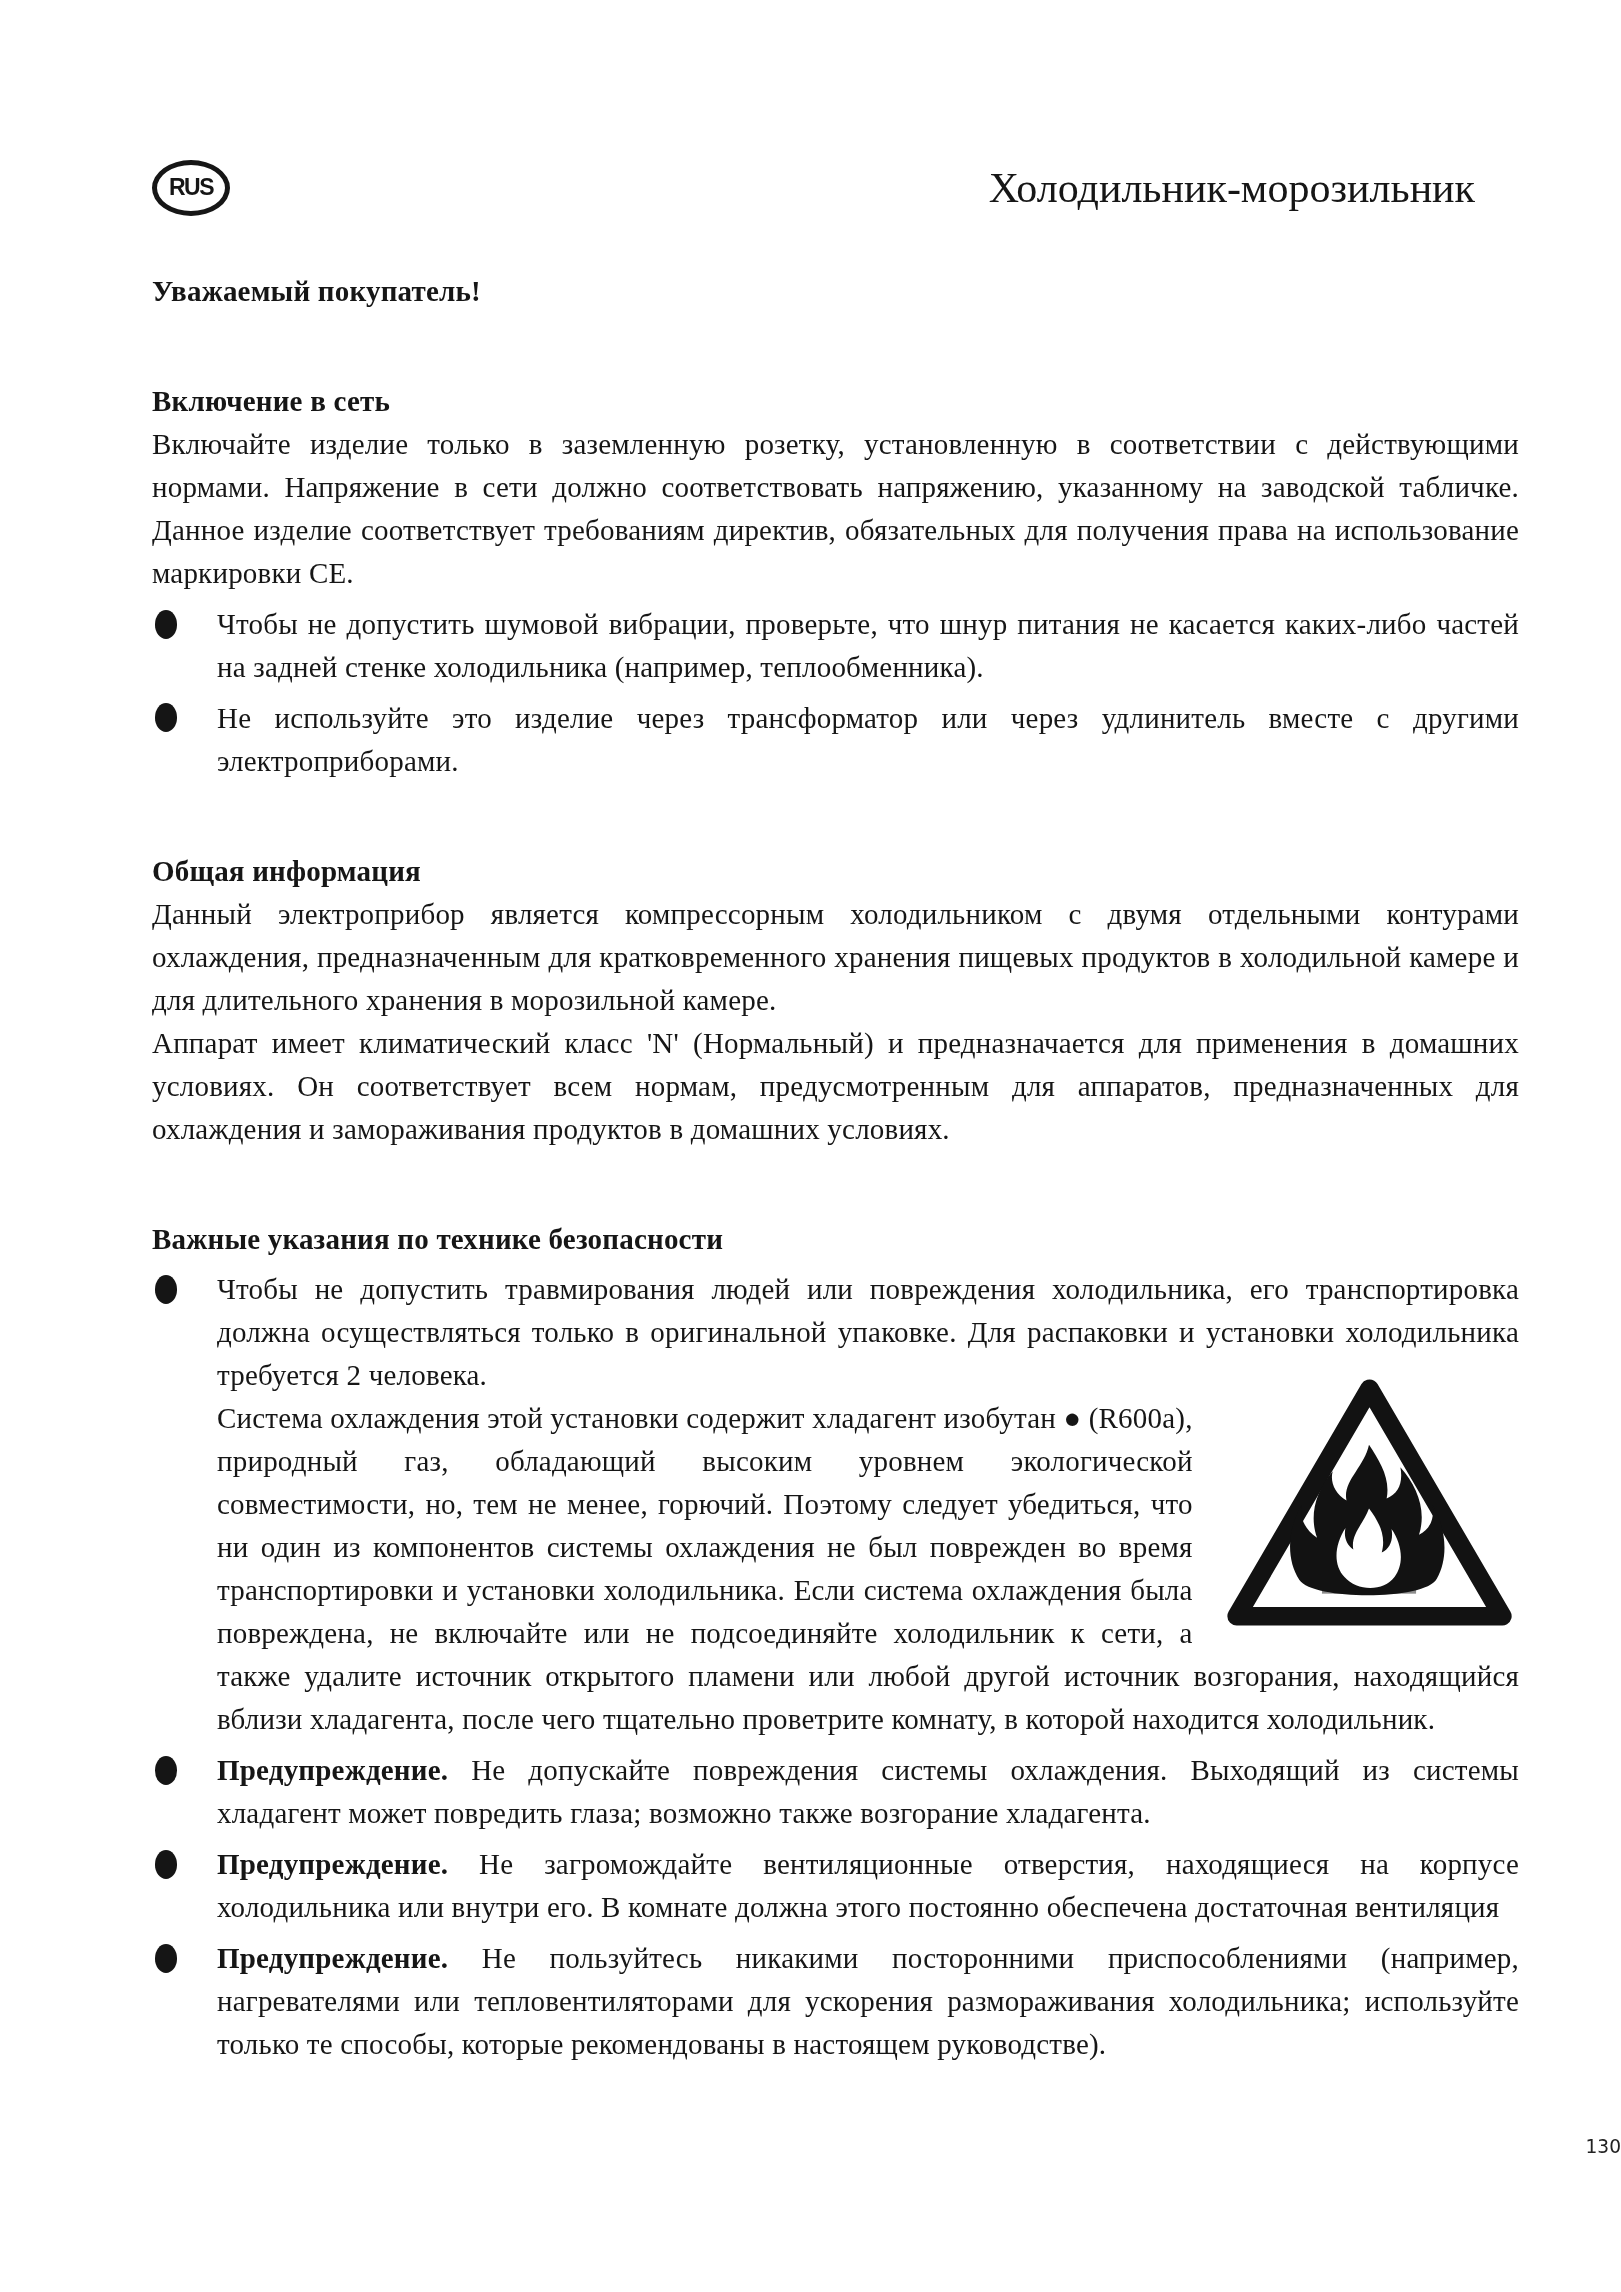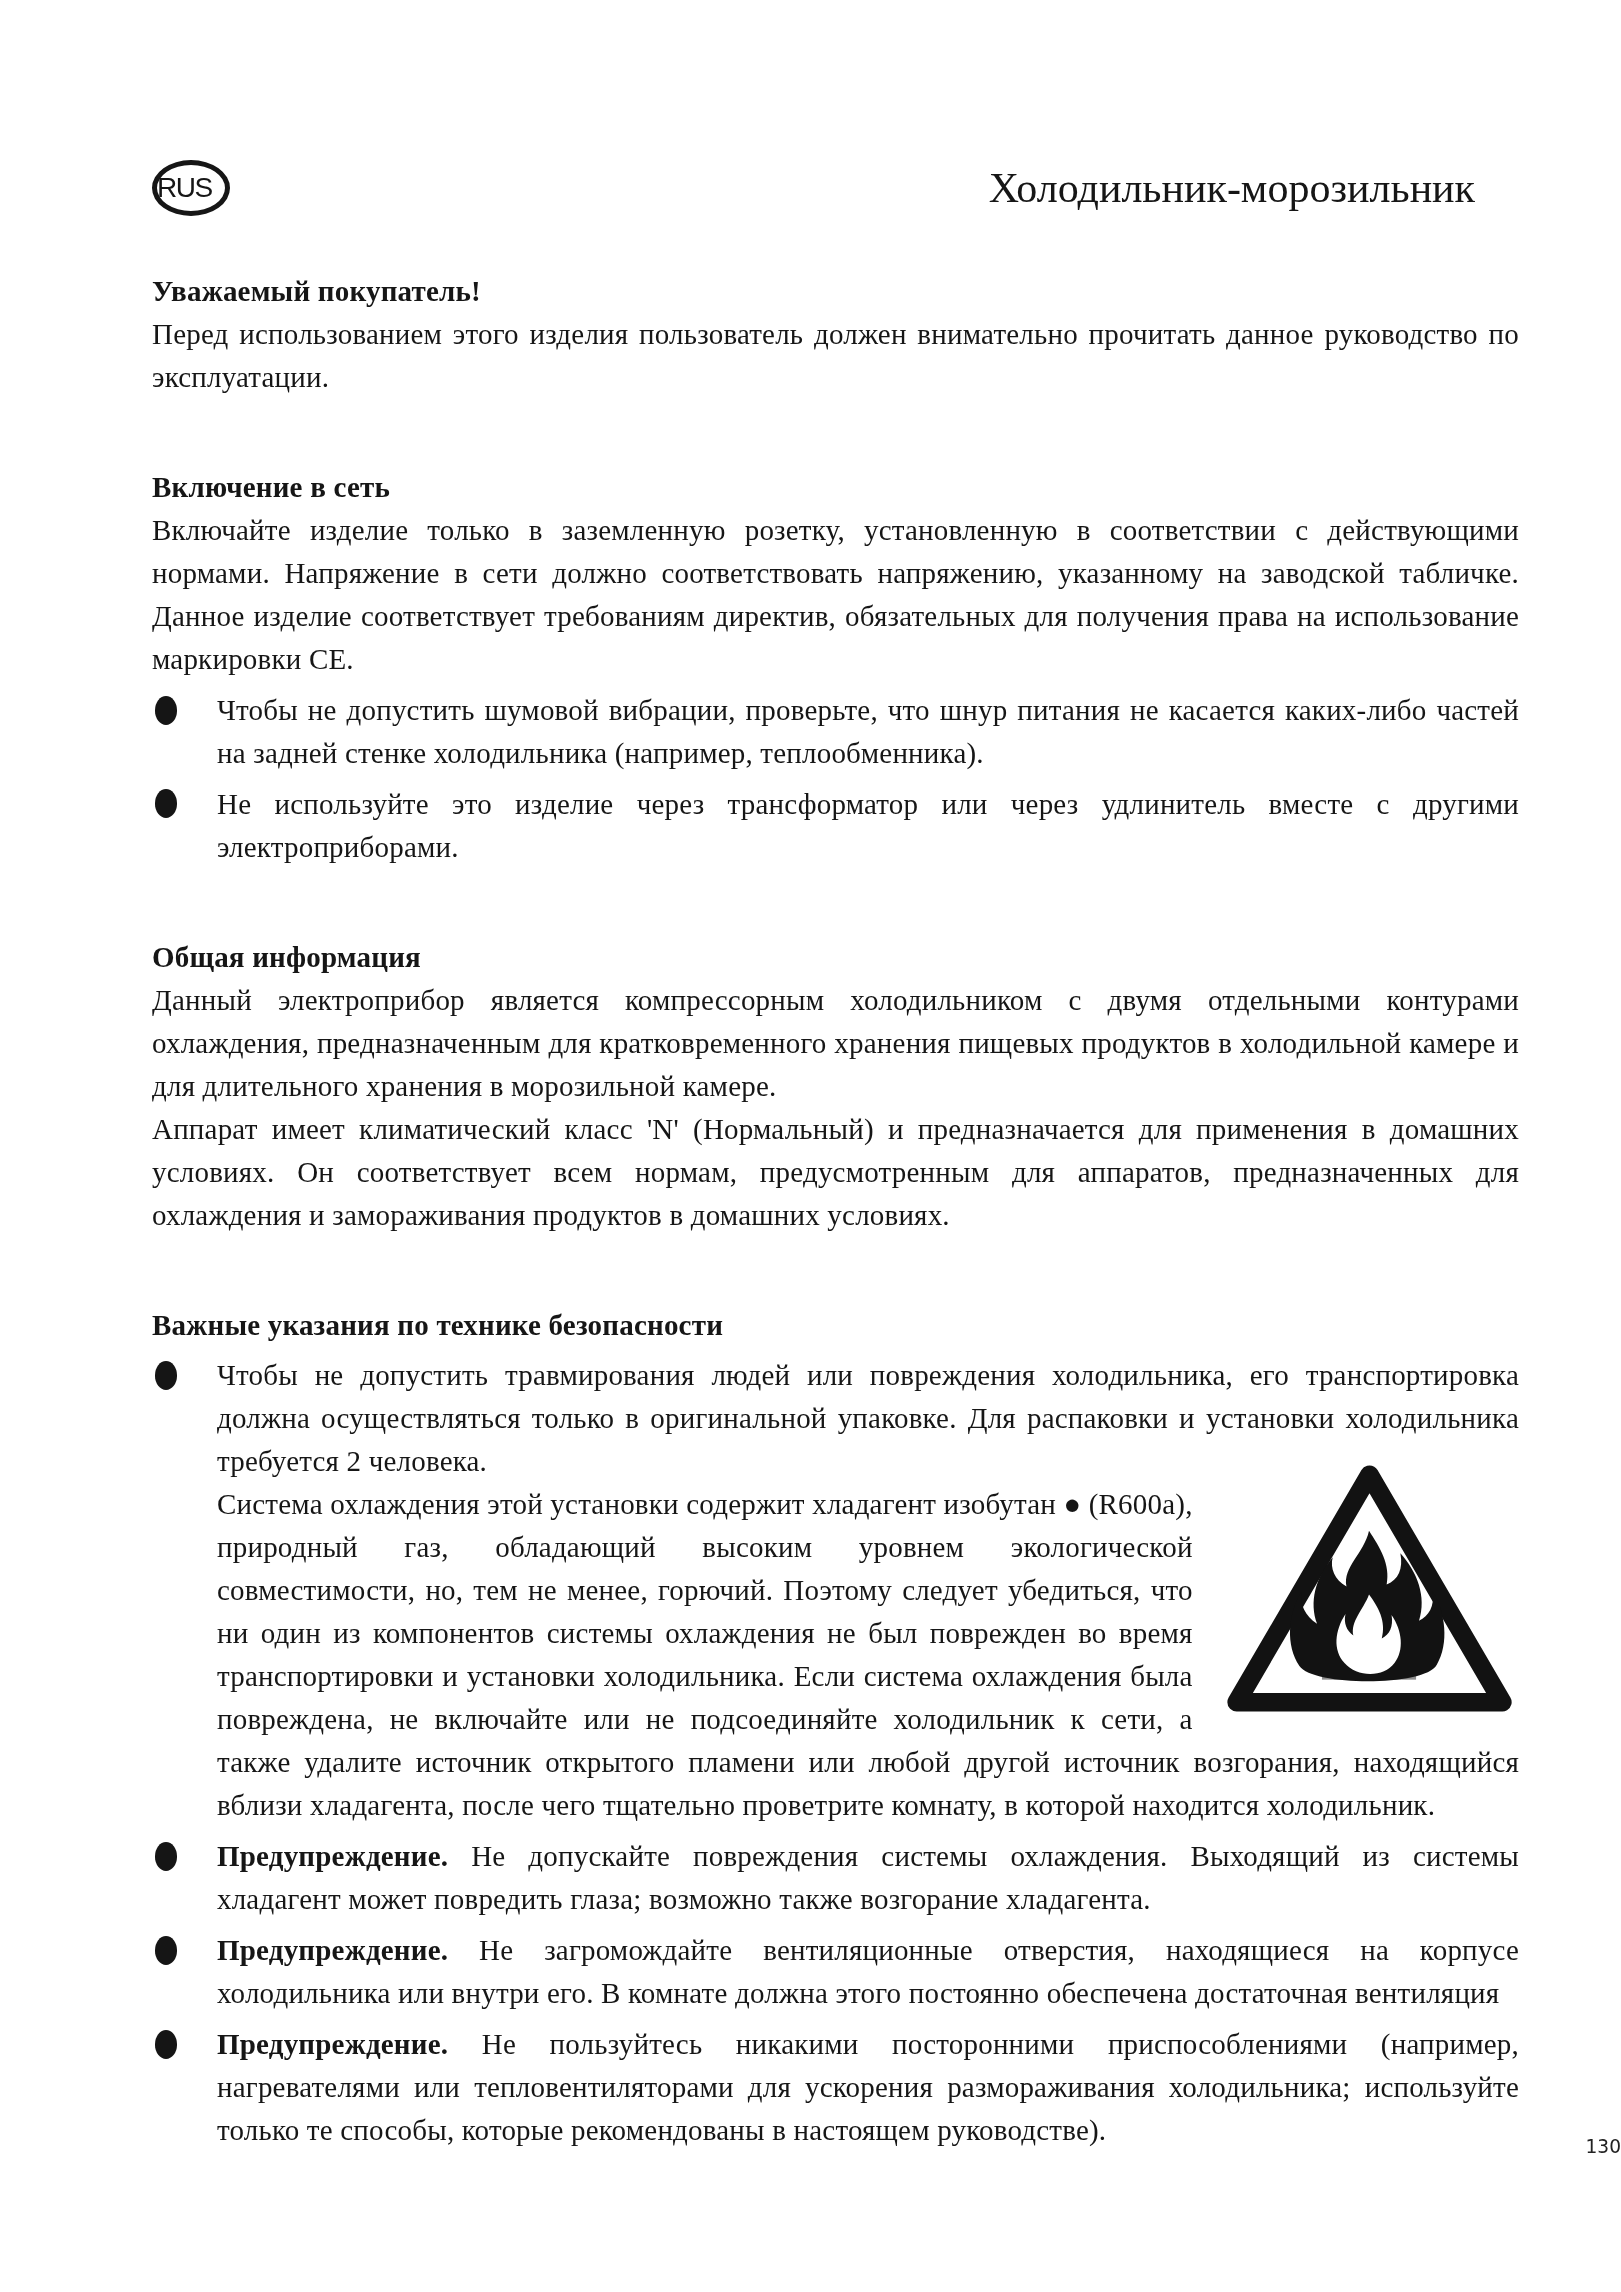--- a/index.html
+++ b/index.html
@@ -13,23 +13,23 @@
   }
   .page { position: absolute; left: 152px; top: 0; width: 1367px; }
 
   .doc-header {
     display: flex; justify-content: space-between; align-items: center;
     margin-top: 157px; height: 61px;
   }
   .lang-badge {
     width: 78px; height: 56px; flex: 0 0 auto;
     border: 5.9px solid #161616; border-radius: 50%;
-    display: flex; align-items: center; 
-    font-family: "Liberation Sans", sans-serif; font-weight: 400;
-    font-size: 28px; letter-spacing: -1.5px; line-height: 1;
+    display: flex; align-items: center; justify-content: center;
+    font-family: "Liberation Sans", sans-serif; font-weight: 700;
+    font-size: 23px; letter-spacing: -1.5px; line-height: 1;
   }
   .doc-title { font-size: 42px; font-weight: 400; line-height: 1; margin-right: 44px; letter-spacing: 0; }
 
   .section { margin-top: 67px; }
   .section.first { margin-top: 52px; }
   .sec-heading { font-size: 29px; line-height: 43px; font-weight: 700; }
   .body { text-align: justify; }
 
   .bullet-item { position: relative; padding-left: 65px; margin-top: 7.8px; }
   .bullet-marker {
@@ -59,21 +59,20 @@
 
   <header class="doc-header">
     <span class="lang-badge">
       <span>RUS</span>
     </span>
     <h1 class="doc-title">Холодильник-морозильник</h1>
   </header>
 
   <section class="section first">
     <h2 class="sec-heading">Уважаемый покупатель!</h2>
-    <p class="body">Перед использованием этого изделия пользователь должен внимательно прочитать данное руководство по эксплуатации.</p>
   </section>
 
   <section class="section">
     <h2 class="sec-heading">Включение в сеть</h2>
     <p class="body">Включайте изделие только в заземленную розетку, установленную в соответствии с действующими нормами. Напряжение в сети должно соответствовать напряжению, указанному на заводской табличке. Данное изделие соответствует требованиям директив, обязательных для получения права на использование маркировки CE.</p>
     <div>
       <div class="bullet-item">
         <span class="bullet-marker"></span>
         <p class="body">Чтобы не допустить шумовой вибрации, проверьте, что шнур питания не касается каких-либо частей на задней стенке холодильника (например, теплообменника).</p>
       </div>

